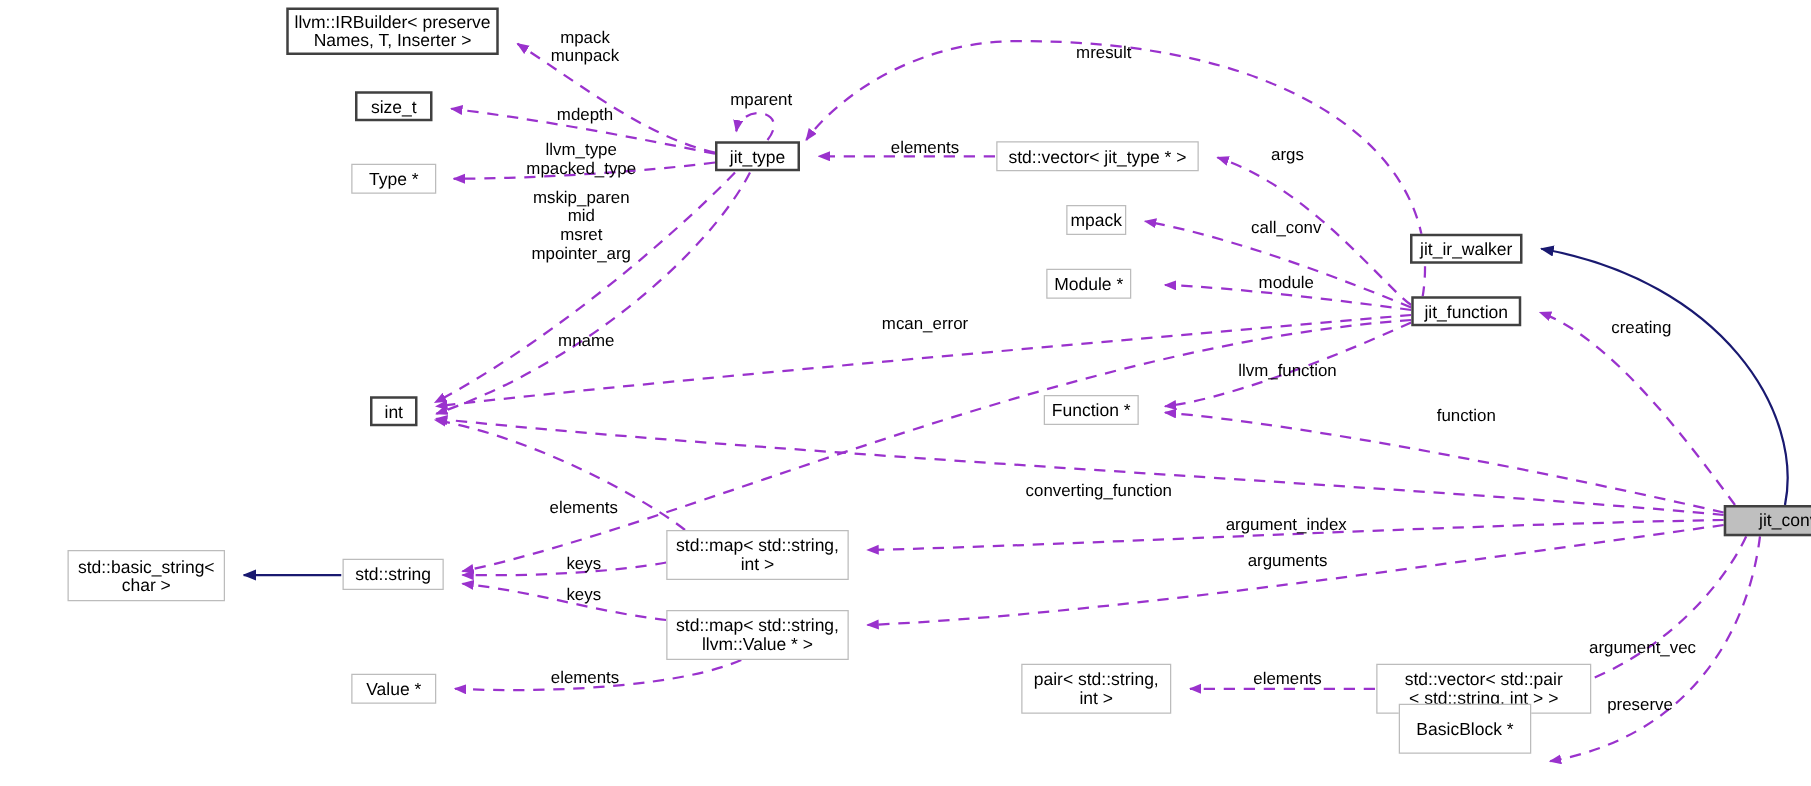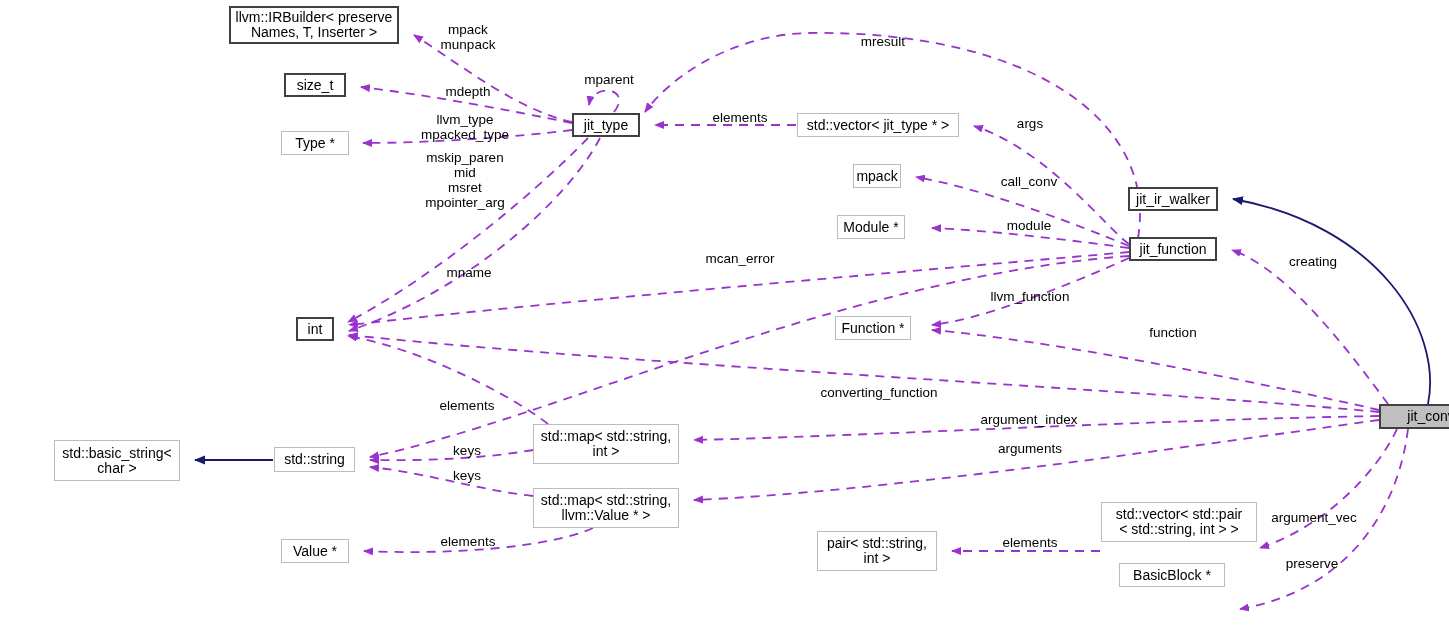--- a/index.html
+++ b/index.html
@@ -150,23 +150,23 @@
       <div class="node" style="left: 6px; top: 440px; width: 126px; height: 41px;">std::basic_string&lt;
 char &gt;</div>
       <div class="node" style="left: 226px; top: 447px; width: 81px; height: 25px;">std::string</div>
       <div class="node" style="left: 485px; top: 424px; width: 146px; height: 40px;">std::map&lt; std::string,
 int &gt;</div>
       <div class="node" style="left: 485px; top: 488px; width: 146px; height: 40px;">std::map&lt; std::string,
 llvm::Value * &gt;</div>
       <div class="node" style="left: 233px; top: 539px; width: 68px; height: 24px;">Value *</div>
       <div class="node" style="left: 769px; top: 531px; width: 120px; height: 40px;">pair&lt; std::string,
 int &gt;</div>
-      <div class="node" style="left: 1053px; top: 502px; width: 156px; height: 40px;">std::vector&lt; std::pair
+      <div class="node" style="left: 1053px; top: 531px; width: 172px; height: 40px;">std::vector&lt; std::pair
 &lt; std::string, int &gt; &gt;</div>
-      <div class="node" style="left: 1071px; top: 563px; width: 106px; height: 24px;">BasicBlock *</div>
+      <div class="node" style="left: 1071px; top: 563px; width: 106px; height: 40px;">BasicBlock *</div>
     </div>
   <div id="labels">
       <div class="edge-label" style="left: 420px; top: 22px;">mpack
 munpack</div>
       <div class="edge-label" style="left: 561px; top: 72px;">mparent</div>
       <div class="edge-label" style="left: 420px; top: 84px;">mdepth</div>
       <div class="edge-label" style="left: 417px; top: 112px;">llvm_type
 mpacked_type</div>
       <div class="edge-label" style="left: 417px; top: 150px;">mskip_paren
 mid

